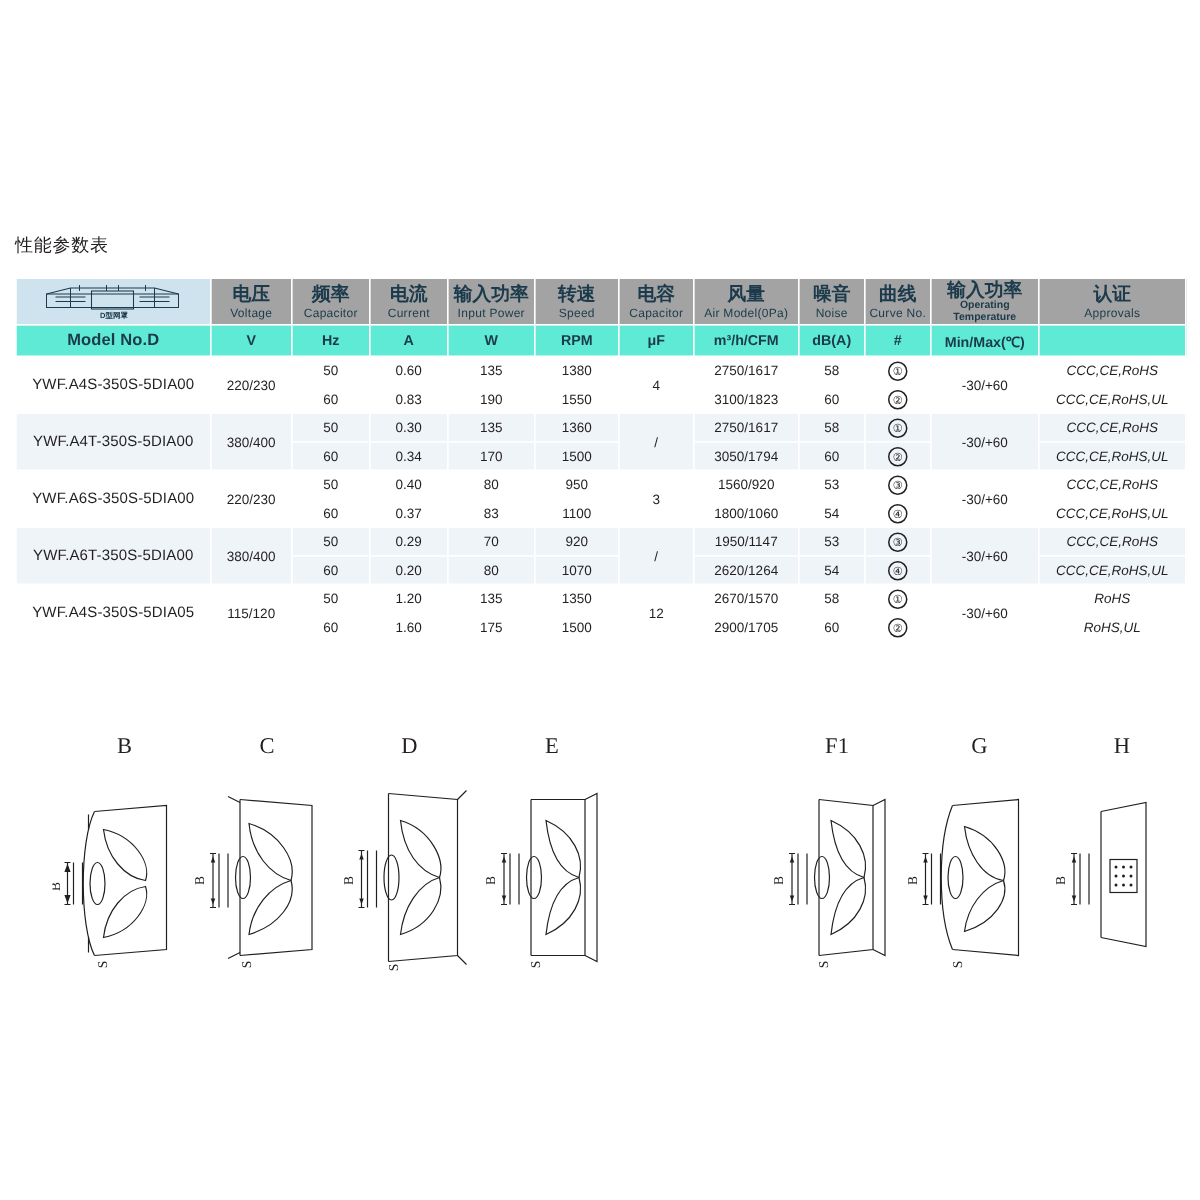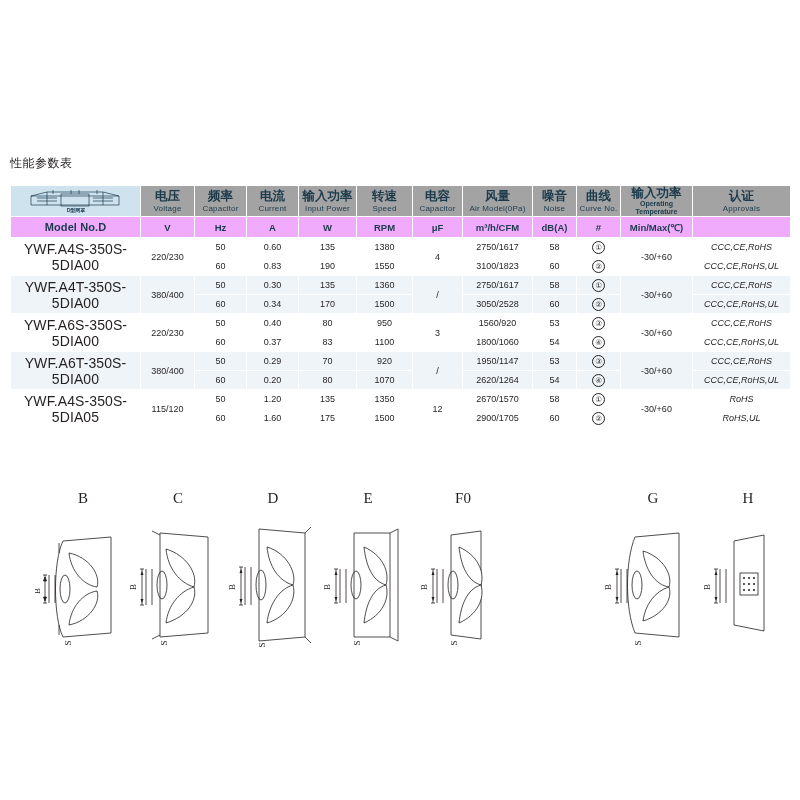--- a/index.html
+++ b/index.html
@@ -60,38 +60,38 @@
     letter-spacing: 0.2px;
     margin-top: 1px;
   }
   .hdr-cn .sub2 {
     display: block;
     font-size: 7px;
     font-weight: bold;
     line-height: 1.15;
   }
   .hdr-unit {
-    background: #f0abfc;
+    background: #5eead4;
     color: #1b3a4b;
     font-size: 9.5px;
     font-weight: bold;
     height: 20px;
   }
   .hdr-unit.model {
     font-size: 11px;
   }
   td.data {
     height: 18px;
     font-size: 9px;
     color: #231f20;
   }
   tr.rowA td.data { background: #ffffff; }
   tr.rowB td.data { background: #eef4f8; }
   td.model {
-    font-size: 14px;
+    font-size: 10px;
     letter-spacing: 0.1px;
   }
   .circnum {
     display: inline-block;
     width: 11px; height: 11px;
     line-height: 11px;
     border: 1px solid #231f20;
     border-radius: 50%;
     font-size: 7.5px;
     text-align: center;
@@ -268,21 +268,21 @@
       <td class="data">58</td>
       <td class="data"><span class="circnum">①</span></td>
       <td class="data" rowspan="2">-30/+60</td>
       <td class="data approv">CCC,CE,RoHS</td>
     </tr>
     <tr class="rowB">
       <td class="data">60</td>
       <td class="data">0.34</td>
       <td class="data">170</td>
       <td class="data">1500</td>
-      <td class="data">3050/2528</td>
+      <td class="data">3050/1794</td>
       <td class="data">60</td>
       <td class="data"><span class="circnum">②</span></td>
       <td class="data approv">CCC,CE,RoHS,UL</td>
     </tr>
 
     <tr class="rowA">
       <td class="data model" rowspan="2">YWF.A6S-350S-5DIA00</td>
       <td class="data" rowspan="2">220/230</td>
       <td class="data">50</td>
       <td class="data">0.40</td>
@@ -445,42 +445,43 @@
         </g>
         <g fill="#231f20">
           <path d="M16 58 L14.5 62 L17.5 62 Z"></path>
           <path d="M16 88 L14.5 84 L17.5 84 Z"></path>
         </g>
         <text x="10" y="74" font-size="9" font-family="Liberation Serif, serif" fill="#231f20" text-anchor="middle" transform="rotate(-90 10 74)">B</text>
         <text x="40" y="130" font-size="9" font-family="Liberation Serif, serif" fill="#231f20" text-anchor="middle" transform="rotate(-90 40 130)">S</text>
       </svg>
     </div>
 
-    <div class="diag" style="left:405px">
-      <div class="letter">F0</div>
-      <svg width="96" height="145" viewBox="0 0 96 145">
-        <g fill="none" stroke="#231f20" stroke-width="0.8">
-          <path d="M36 22 L66 18 L66 126 L36 122"></path>
-          <path d="M36 22 L36 122"></path>
+
+    <div class="diag" style="left:500px">
+      <div class="letter">F1</div>
+      <svg width="96" height="145" viewBox="0 0 96 145">
+        <g fill="none" stroke="#231f20" stroke-width="0.8">
+          <path d="M36 20 L72 24 L72 120 L36 124"></path>
+          <path d="M36 20 L36 124"></path>
           <path d="M44 34 C62 42, 70 58, 66 72 C52 68, 46 52, 44 34 Z" fill="#ffffff"></path>
           <path d="M44 110 C62 102, 70 86, 66 72 C52 76, 46 92, 44 110 Z" fill="#ffffff"></path>
           <ellipse cx="38" cy="72" rx="5" ry="14"></ellipse>
+          <path d="M72 24 L80 20 L80 124 L72 120"></path>
           <path d="M28 56 L28 90 M22 56 L22 90"></path>
           <path d="M18 56 L18 90"></path>
           <path d="M16 56 L20 56 M16 90 L20 90"></path>
         </g>
         <g fill="#231f20">
           <path d="M18 58 L16.5 62 L19.5 62 Z"></path>
           <path d="M18 88 L16.5 84 L19.5 84 Z"></path>
         </g>
         <text x="12" y="74" font-size="9" font-family="Liberation Serif, serif" fill="#231f20" text-anchor="middle" transform="rotate(-90 12 74)">B</text>
         <text x="42" y="130" font-size="9" font-family="Liberation Serif, serif" fill="#231f20" text-anchor="middle" transform="rotate(-90 42 130)">S</text>
       </svg>
     </div>
-
 
     <div class="diag" style="left:595px">
       <div class="letter">G</div>
       <svg width="96" height="145" viewBox="0 0 96 145">
         <g fill="none" stroke="#231f20" stroke-width="0.8">
           <path d="M30 24 L74 20 L74 124 L30 120"></path>
           <path d="M30 24 C20 48, 20 96, 30 120"></path>
           <path d="M38 38 C58 44, 68 62, 64 74 C50 72, 40 56, 38 38 Z" fill="#ffffff"></path>
           <path d="M38 108 C58 102, 68 86, 64 74 C50 78, 40 92, 38 108 Z" fill="#ffffff"></path>
           <ellipse cx="32" cy="72" rx="5" ry="14"></ellipse>

